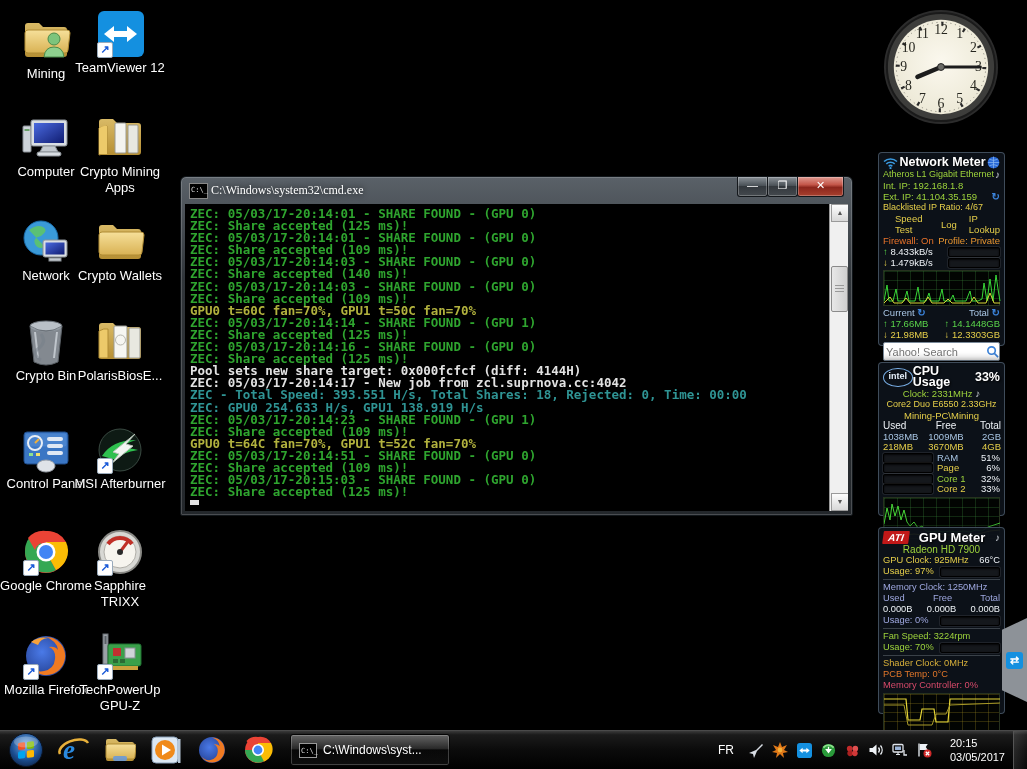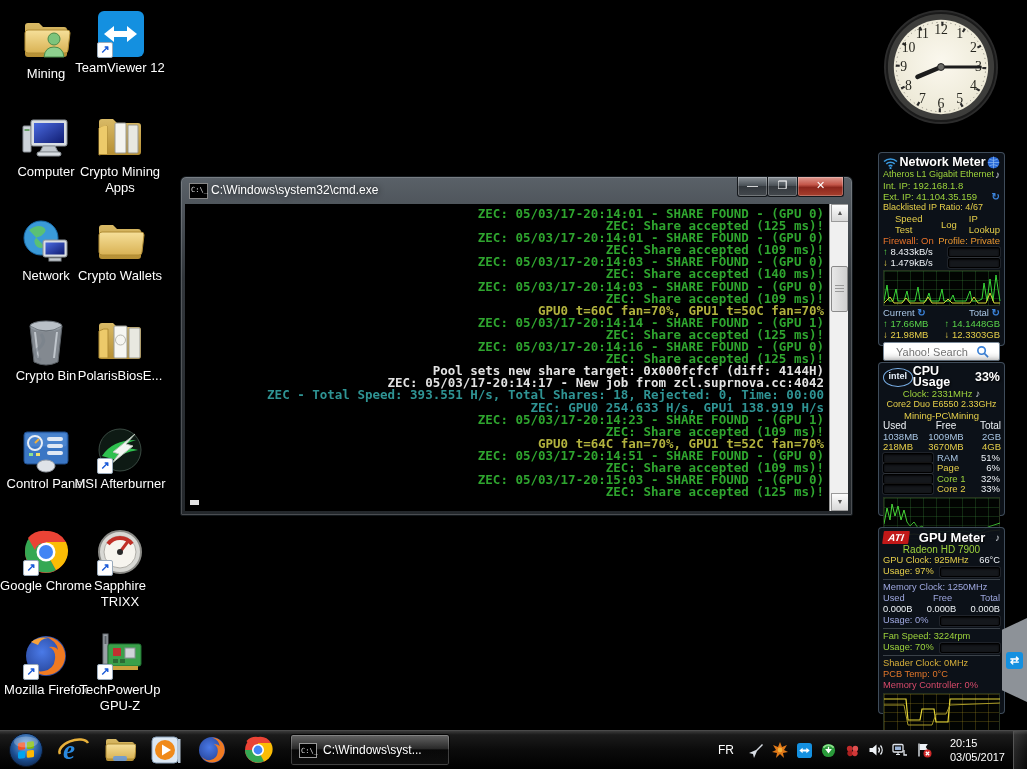--- a/index.html
+++ b/index.html
@@ -17,30 +17,30 @@
 
   
   .win{position:absolute;left:180px;top:176px;width:671px;height:338px;
        background:linear-gradient(#5a6168,#31363b 30%,#23272b);
        border:1px solid #11161a;border-radius:6px 6px 2px 2px;
        box-shadow:0 0 18px rgba(0,0,0,.85), inset 0 0 0 1px rgba(255,255,255,.18);}
   .titlebar{position:relative;height:27px;color:#fff;font-size:12px;}
   .wicon{position:absolute;left:8px;top:6px;width:16px;height:14px;background:#000;
          border:1px solid #888;color:#ddd;font-size:7px;line-height:13px;text-align:left;padding-left:1px;
          font-family:"DejaVu Sans Mono",monospace;}
-  .wtitle{position:absolute;left:30px;top:6px;text-shadow:0 0 6px rgba(0,0,0,.9);}
+  .wtitle{position:absolute;left:30px;top:6px;text-shadow:0 0 6px rgba(0,0,0,.9);font-family:Liberation Serif, serif;}
   .wbtns{position:absolute;top:0;right:8px;display:flex;}
   .wb{width:29px;height:19px;border:1px solid #14181c;border-top:none;
       border-radius:0 0 3px 3px;margin-left:-1px;color:#fff;text-align:center;
       font-size:11px;line-height:17px;background:linear-gradient(#8b9298,#4b5258 45%,#33383d 50%,#44494e);
       box-shadow:inset 0 0 0 1px rgba(255,255,255,.25);}
   .wb.close{width:45px;background:linear-gradient(#e09a90,#c4574a 40%,#8c261c 55%,#a8402e);}
   .console{position:absolute;left:4px;top:27px;right:4px;bottom:4px;background:#000;overflow:hidden;}
   .clines{position:absolute;left:5px;top:4px;right:24px;
-          font:bold 12.5px/12.1px "DejaVu Sans Mono",monospace;white-space:pre;text-align:right;}
+          font:bold 12.5px/12.1px "DejaVu Sans Mono",monospace;white-space:pre;}
   .cline{height:12.1px;}
   .c-green{color:#2fa52f;} .c-yellow{color:#b2b23e;} .c-white{color:#e2e2e2;} .c-cyan{color:#2f9494;}
   .ccursor{position:absolute;left:5px;bottom:6px;width:9px;height:5px;background:#e2e2e2;}
   .sbar{position:absolute;top:0;bottom:0;right:0;width:18px;background:#f0f0f0;border-left:1px solid #999;}
   .sarr{position:absolute;left:1px;width:16px;height:16px;background:linear-gradient(#fdfdfd,#d8d8d8);
         border:1px solid #9a9a9a;color:#555;font-size:7px;text-align:center;line-height:15px;}
   .sarr.up{top:0;} .sarr.dn{bottom:0;}
   .sthumb{position:absolute;left:1px;top:62px;width:15px;height:44px;background:linear-gradient(90deg,#e8e8e8,#cfcfcf);
           border:1px solid #8a8a8a;border-radius:2px;}
   .sthumb:before{content:"";position:absolute;left:3px;right:3px;top:18px;height:1px;background:#999;
@@ -67,21 +67,21 @@
   .graph.gold{background-image:repeating-linear-gradient(90deg,rgba(150,130,30,.3) 0 1px,transparent 1px 13px),
                                repeating-linear-gradient(rgba(150,130,30,.3) 0 1px,transparent 1px 9px);}
   .hr{height:1px;background:#3a4148;margin:2px 0;}
 
   
   .g-clock{position:absolute;left:882px;top:8px;width:118px;height:126px;}
 
   
   .g-net{top:152px;height:194px;}
   .searchbox{display:flex;align-items:center;background:#fff;border:1px solid #7a8a9a;height:17px;
-             margin-top:2px;border-radius:2px;padding:0 10px;}
+             margin-top:2px;border-radius:2px;padding:0 0;}
   .searchbox input{flex:1;border:none;outline:none;font-size:11px;color:#333;background:transparent;
                    font-family:"Liberation Sans",sans-serif;min-width:0;}
   .linkrow span{cursor:pointer;margin-left:12px;}
 
   
   .g-cpu{top:362px;height:154px;}
   .cpu-t{display:grid;grid-template-columns:40px 46px 32px;line-height:10.5px;}
   .cpu-t .a{text-align:left;} .cpu-t .b{text-align:center;} .cpu-t .c{text-align:right;}
   .barrow{display:flex;align-items:center;gap:4px;line-height:10.5px;justify-content:center;}
   .barrow .gbar{width:48px;flex:none;}

